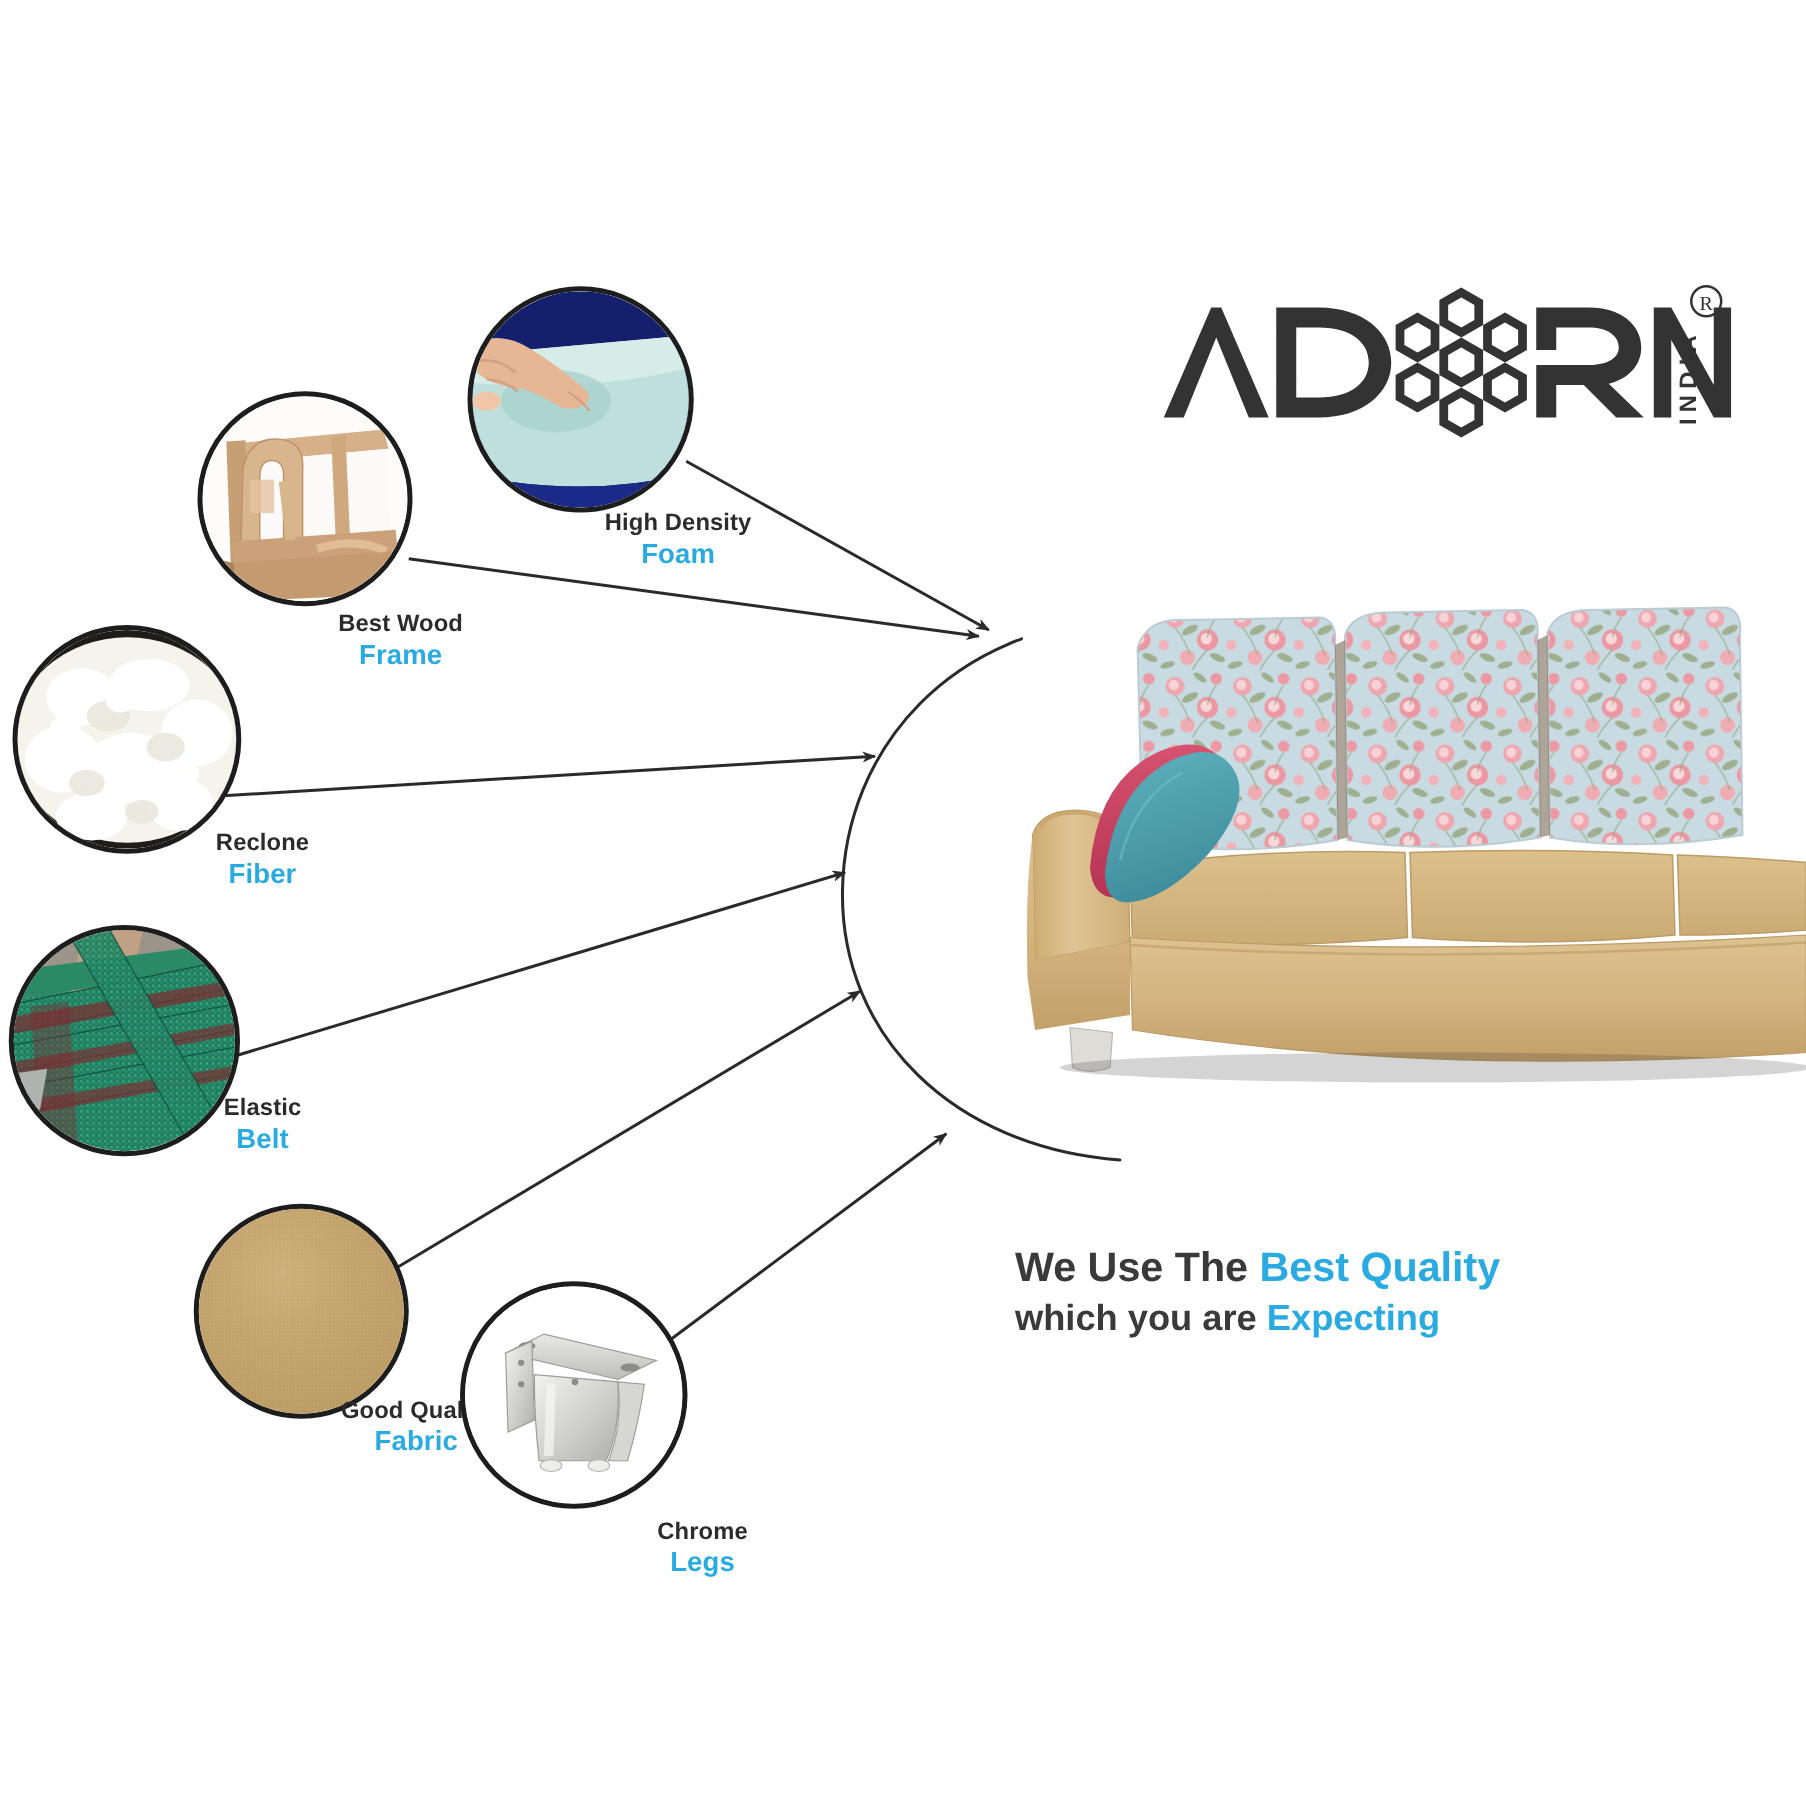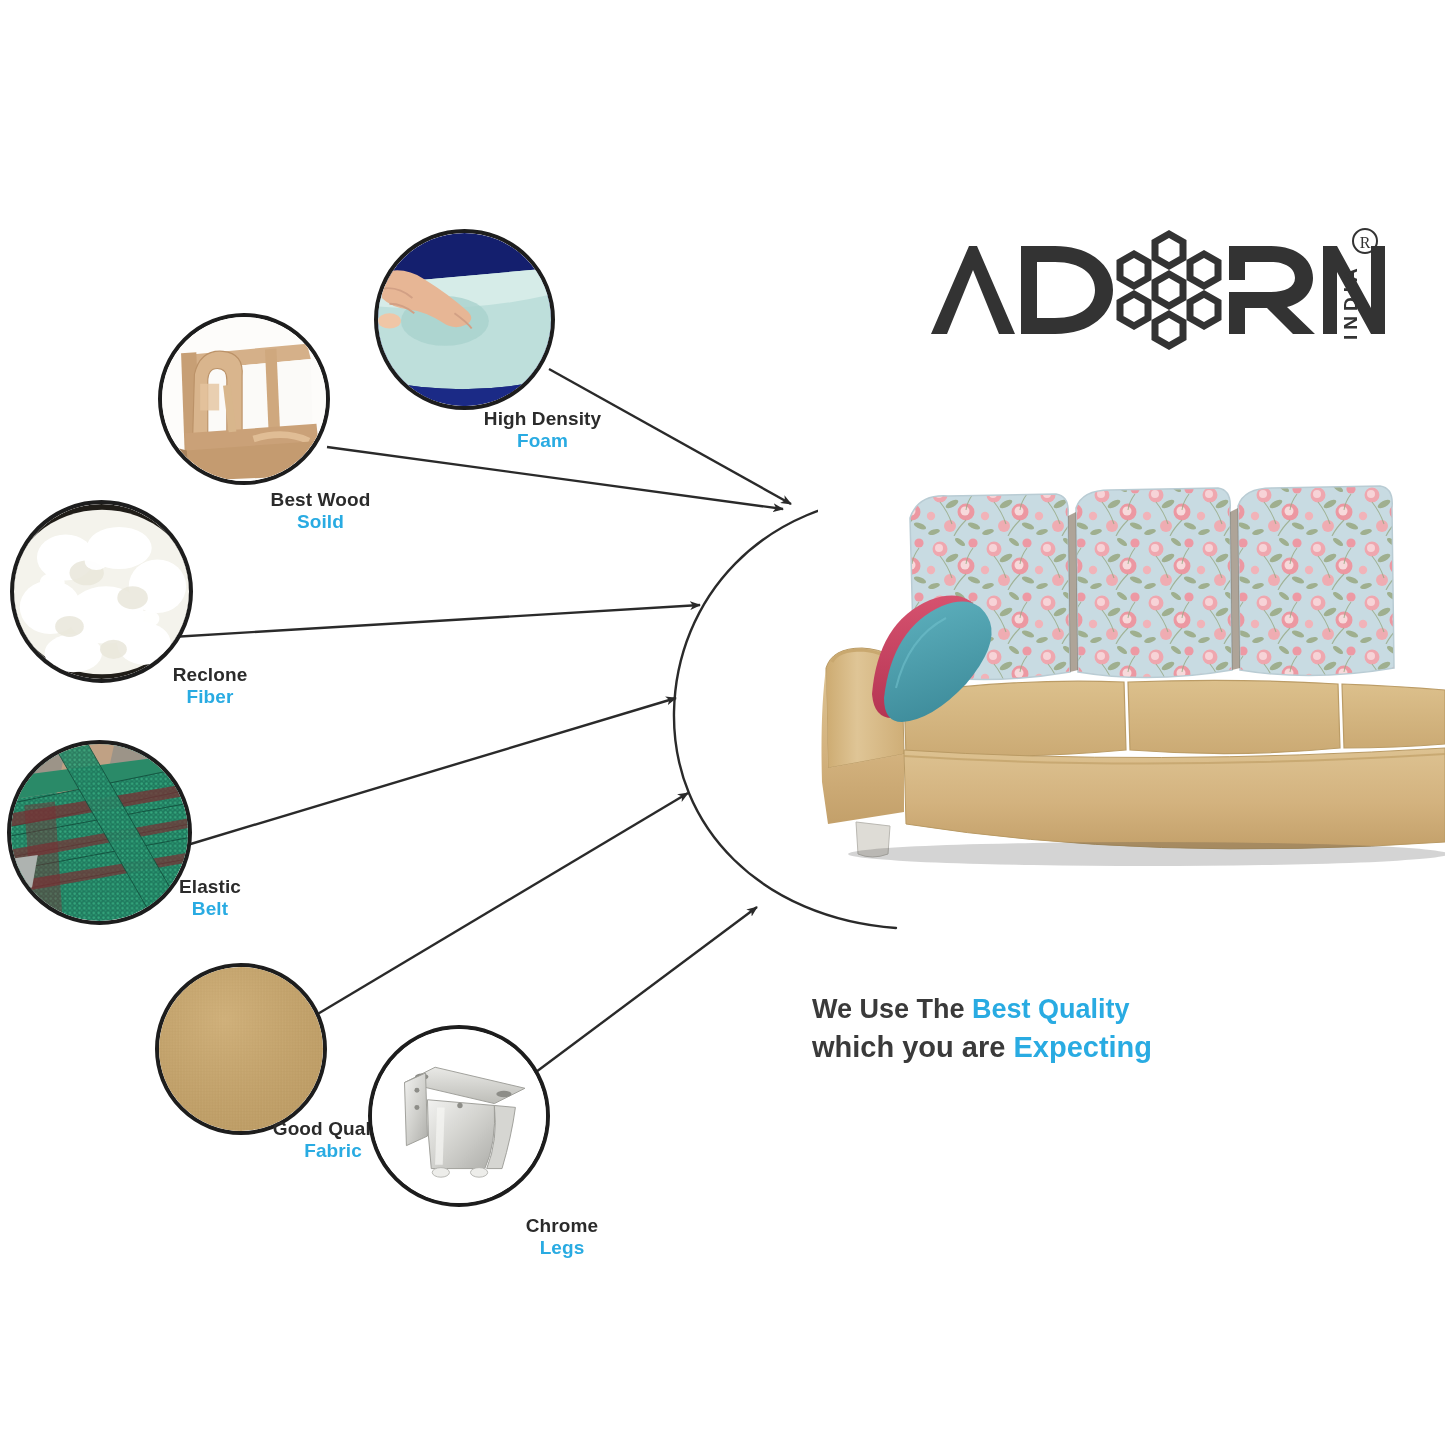--- a/index.html
+++ b/index.html
@@ -41,21 +41,21 @@
     display:block;
     color:#2b2b2b;
     font-weight:bold;
     font-size:19px;
     letter-spacing:.1px;
   }
   .feat-label .l2{
     display:block;
     color:#29abe2;
     font-weight:bold;
-    font-size:19px;
+    font-size:22px;
     letter-spacing:.1px;
   }
 
   
   #connectors{position:absolute;left:0;top:0;width:1445px;height:1445px;}
 
   
   #logo{
     position:absolute;
     left:925px;top:222px;
@@ -64,21 +64,21 @@
   #logo svg{display:block;width:100%;height:100%;}
 
   
   #tagline{
     position:absolute;
     left:812px;top:992px;
     width:625px;
     font-weight:bold;
     line-height:1.33;
   }
-  #tagline .line1{display:block;font-size:27px;text-align:left;}
+  #tagline .line1{display:block;font-size:33px;text-align:left;}
   #tagline .line2{display:block;font-size:29px;text-align:left;}
   .tx-dark{color:#3a3a3a;}
   .tx-blue{color:#29abe2;}
 
   
   #sofa{
     position:absolute;
     left:818px;top:482px;
     width:627px;height:420px;
   }
@@ -131,21 +131,21 @@
         <polygon points="26,140 28,172 20,170 18,138" fill="#a9835c"></polygon>
 
         <rect x="40" y="70" width="20" height="28" fill="#e5c49f" opacity=".8"></rect>
         <rect x="62" y="74" width="7" height="48" fill="#cba madeira" opacity="0"></rect>
         <polygon points="64,72 72,71 78,120 70,121" fill="#d8b68c"></polygon>
       </svg>
     </div>
   </div>
   <div class="feat-label" style="left:218px;top:489px;width:205px;">
     <span class="l1">Best Wood</span>
-    <span class="l2">Soild</span>
+    <span class="l2">Frame</span>
   </div>
 
   <div class="feat-circle" style="left:374px;top:229px;width:181px;height:181px;">
     <div class="inner">
       <svg viewBox="0 0 181 181" xmlns="http://www.w3.org/2000/svg">
         <rect width="181" height="181" fill="#141f6e"></rect>
 
         <path d="M-10,54 L191,36 L191,150 Q95,176 -10,152 Z" fill="#bedfdb"></path>
         <path d="M-10,54 L191,36 L191,62 Q95,86 -10,76 Z" fill="#d6ece8"></path>
 

